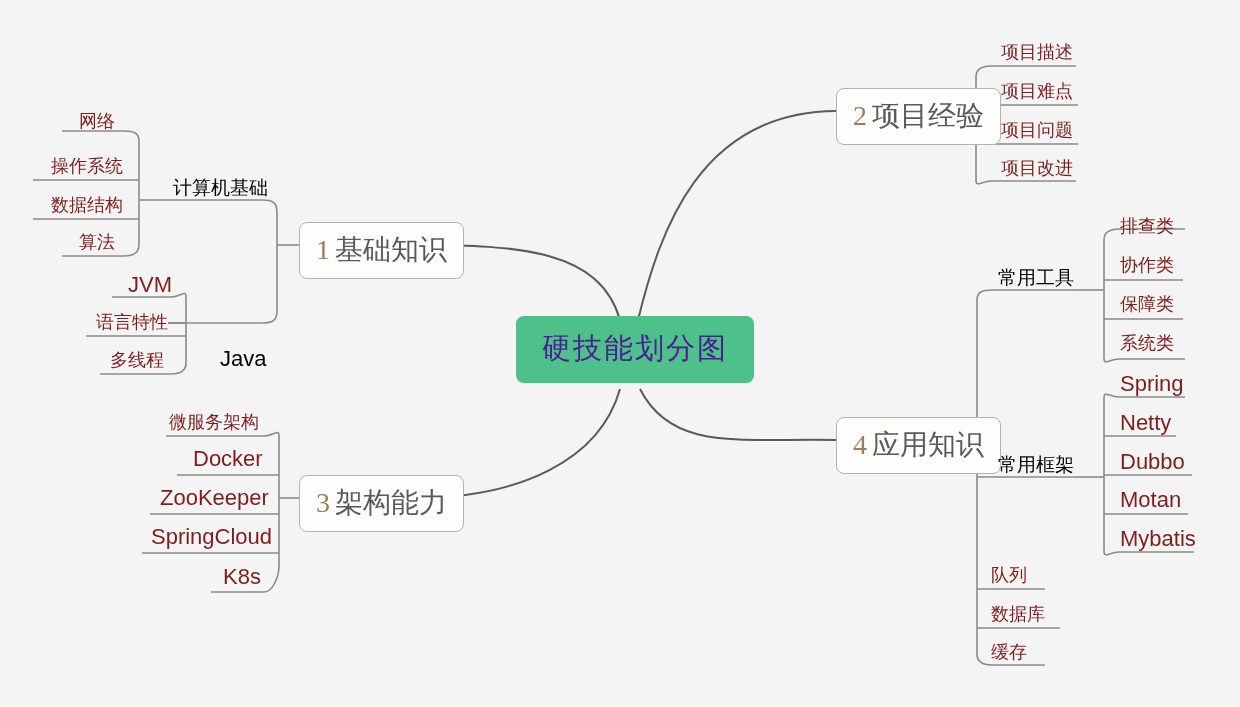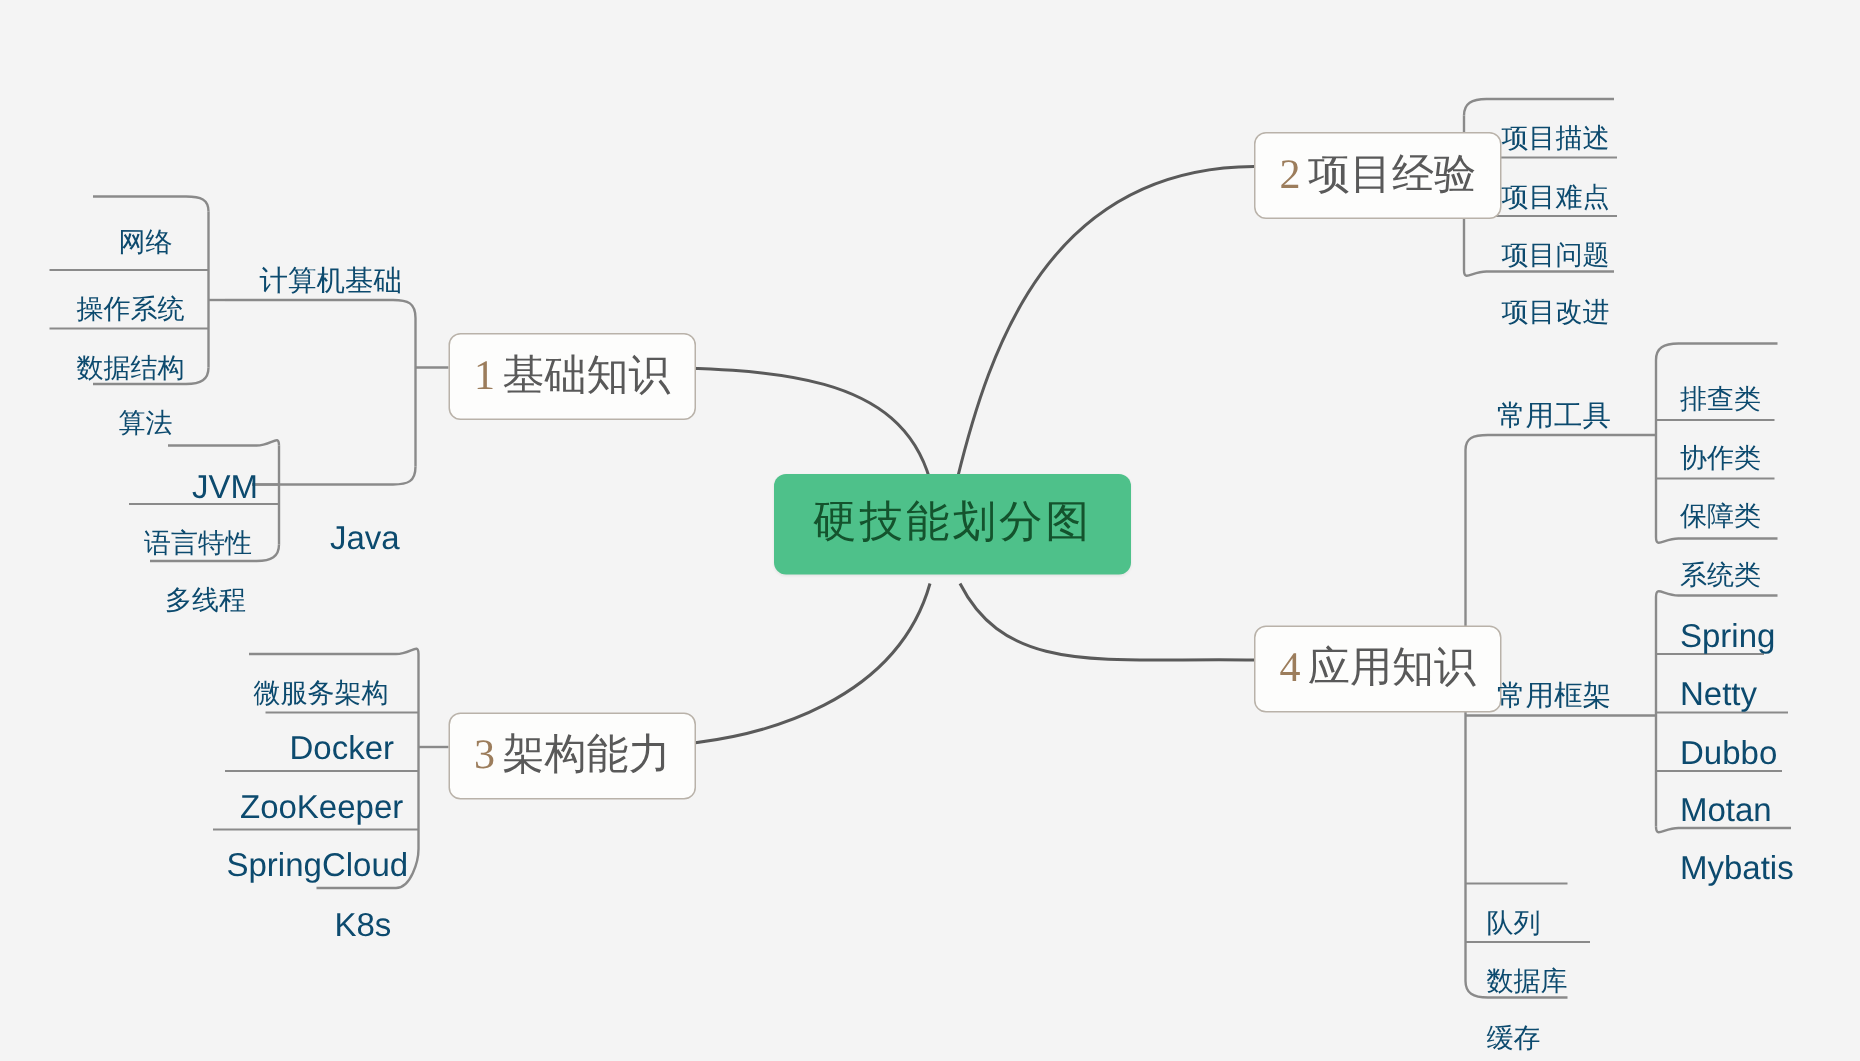--- a/index.html
+++ b/index.html
@@ -43,21 +43,21 @@
   }
 
   
   .node {
     position: absolute;
     white-space: nowrap;
     color: #5b5b5b;
   }
   .node-root {
     background: #4ec18a;
-    color: #14532d;
+    color: #4c1d95;
     border-radius: 8px;
     font-size: 29px;
     letter-spacing: 2px;
     padding: 18px 26px 20px 26px;
     line-height: 1;
     box-shadow: 0 1px 2px rgba(0,0,0,0.07);
   }
   .node-main {
     background: #fdfdfc;
     border: 1px solid #b9b2a9;
@@ -68,30 +68,29 @@
     color: #595959;
   }
   .node-main .idx {
     color: #9c7d5c;
     margin-right: 5px;
     font-family: "Liberation Serif", "DejaVu Serif", serif;
   }
   .node-sub {
     font-size: 19px;
     line-height: 1;
-    color: #0c4a6e;
+    color: #000000;
     padding: 0 3px 5px 3px;
     text-align: right;
   }
   .node-leaf {
     font-size: 18px;
     line-height: 1;
-    color: #0c4a6e;
+    color: #7f1d1d;
     padding: 0 3px 5px 3px;
-    margin-top: 40px;
   }
   .node-leaf.latin, .node-sub.latin {
     font-size: 22px;
   }
 </style>
 </head>
 <body>
 
 <div id="mindmap-root">
 

